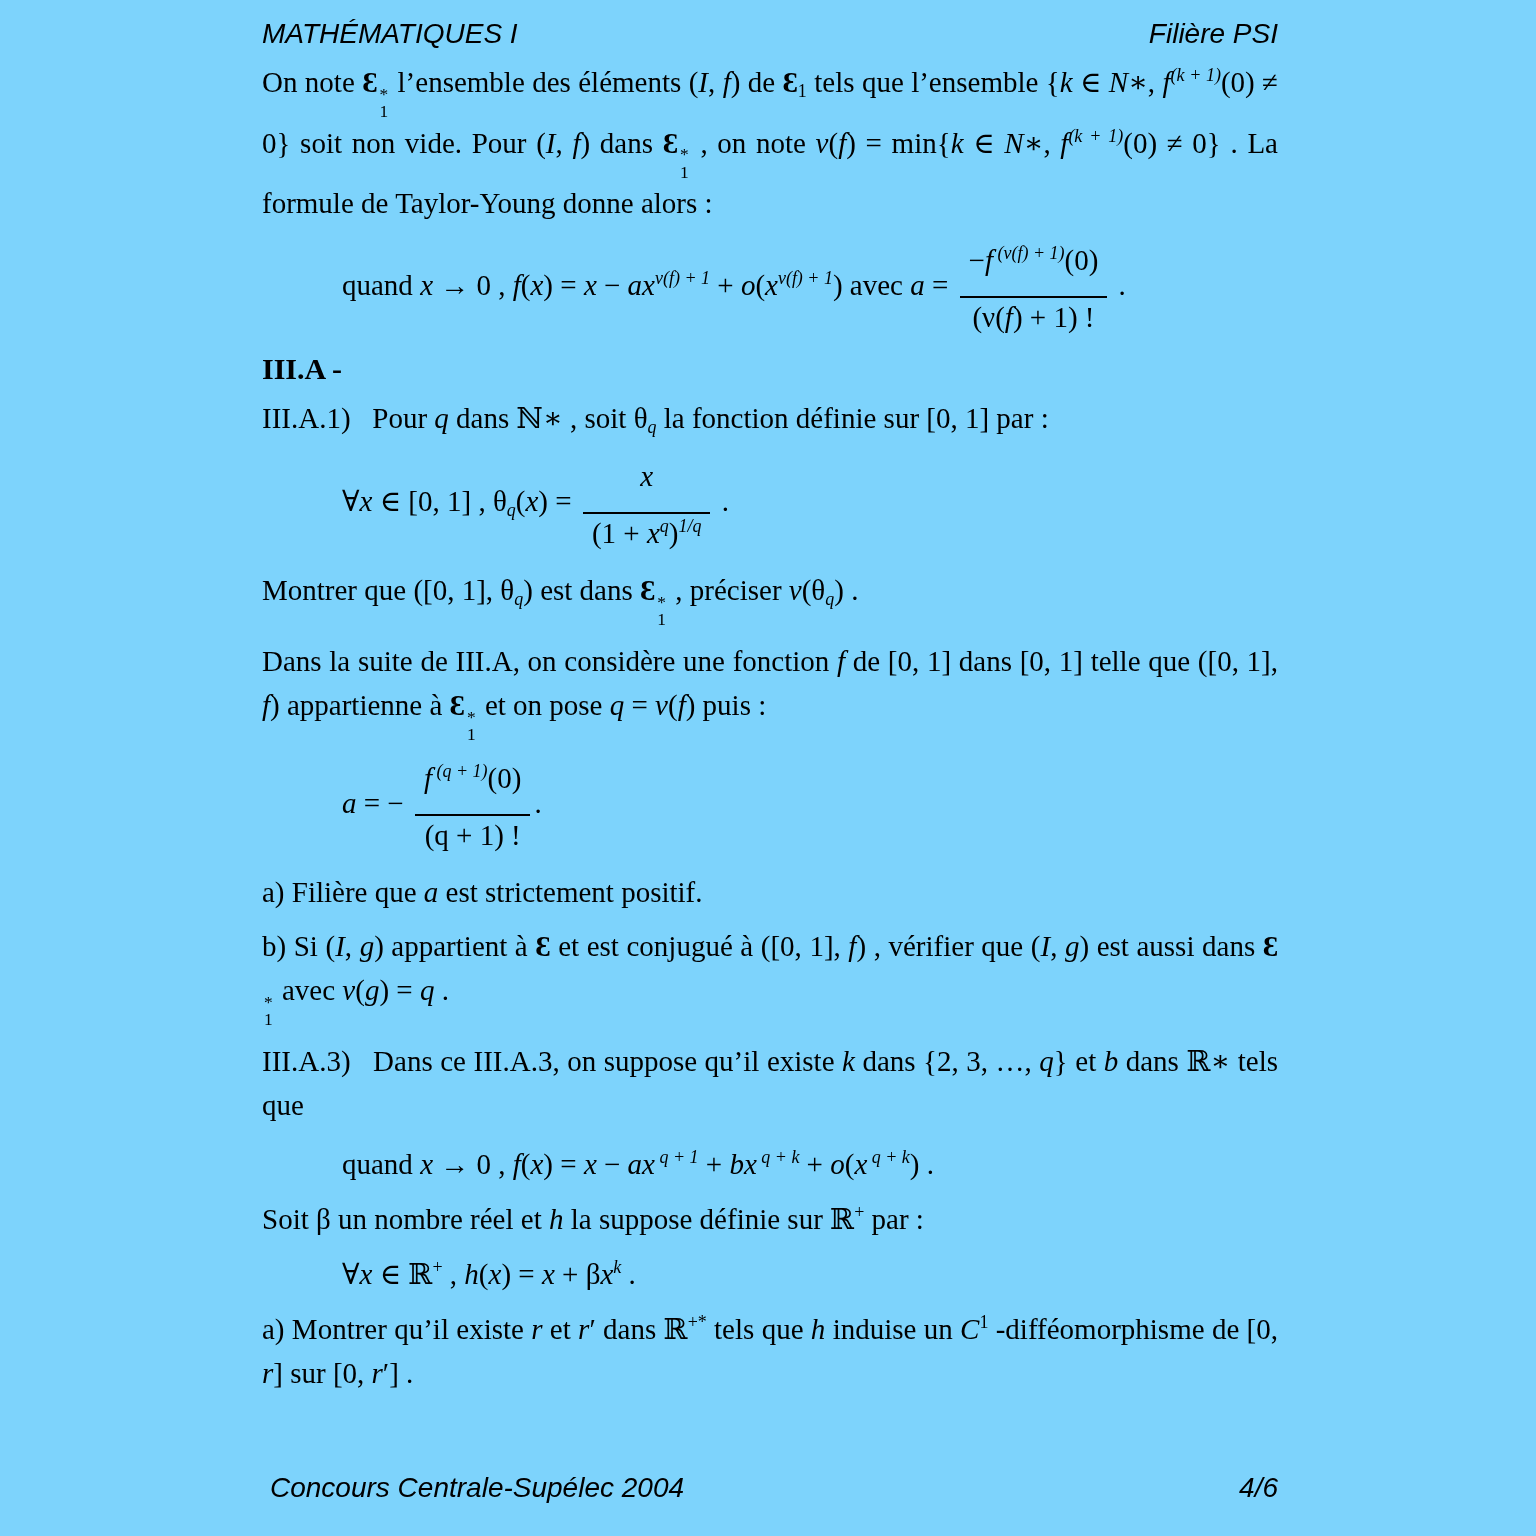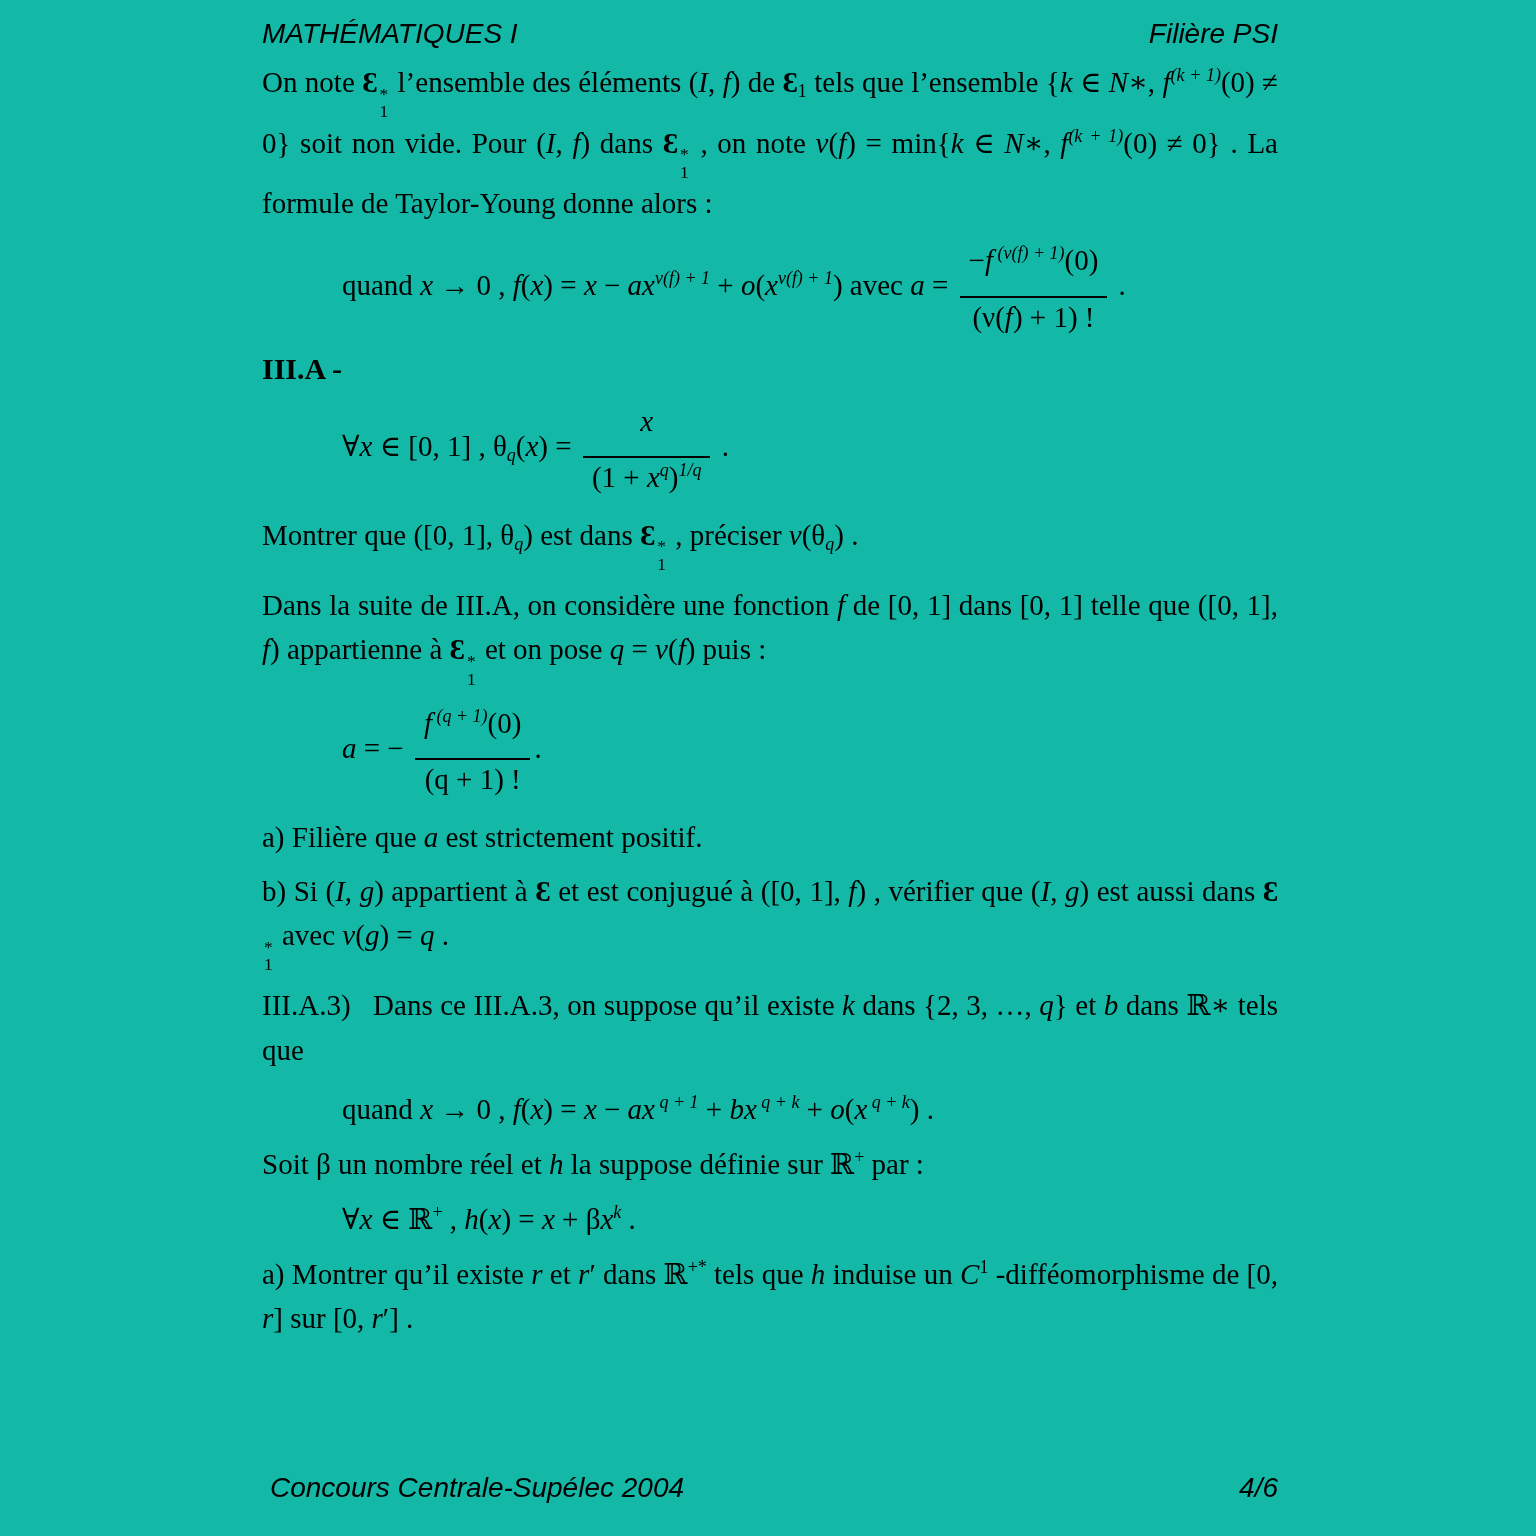--- a/index.html
+++ b/index.html
@@ -1,17 +1,17 @@
 <!DOCTYPE html>
 <html><head>
 <meta charset="utf-8">
 <style>
   html,body{margin:0;padding:0;background:#e8e8e8;}
   .page{
-    width:1536px;height:1536px;background:#14b8a6;color:#000;
+    width:1536px;height:1536px;background:#7dd3fc;color:#000;
     font-family:"Liberation Serif","DejaVu Serif","DejaVu Sans",serif;
     position:relative;box-sizing:border-box;
     padding:18px 258px 0 262px;overflow:hidden;
   }
   .hdr{display:flex;justify-content:space-between;
     font-family:"Liberation Sans","DejaVu Sans",sans-serif;
     font-style:italic;font-size:28px;}
   .title{text-align:center;font-weight:bold;font-style:italic;
     font-size:40px;line-height:1.22;margin:16px 0 22px 0;}
   .title .eps{font-style:normal;}
@@ -55,20 +55,21 @@
         <span>1</span>
       </span><span> , on note </span><span class="it">ν</span><span>(</span><span class="it">f</span><span>) = min{</span><span class="it">k</span><span> ∈ </span><span class="it">N</span><span>∗, </span><span class="it">f</span><span class="sup it">(k + 1)</span><span>(0) ≠ 0} . La formule de Taylor-Young donne alors :</span></p>
 
   <div class="eq"><span>quand </span><span class="it">x</span><span> → 0 , </span><span class="it">f</span><span>(</span><span class="it">x</span><span>) = </span><span class="it">x</span><span> − </span><span class="it">ax</span><span class="sup it">ν(f) + 1</span><span> + </span><span class="it">o</span><span>(</span><span class="it">x</span><span class="sup it">ν(f) + 1</span><span>) avec </span><span class="it">a</span><span> = </span><span class="frac">
         <span class="num"><span>−</span><span class="it">f</span><span class="sup it"> (ν(f) + 1)</span><span>(0)</span></span>
         <span class="den"><span>(ν(</span><span class="it">f</span><span>) + 1) !</span></span>
       </span><span> .</span></div>
 
   <p class="h-bold">III.A -</p>
 
+  <p class="body nojust"><span>III.A.1)&nbsp;&nbsp; Pour </span><span class="it">q</span><span> dans ℕ∗ , soit θ</span><span class="sub it">q</span><span> la fonction définie sur [0, 1] par :</span></p>
 
   <div class="eq"><span>∀</span><span class="it">x</span><span> ∈ [0, 1] , θ</span><span class="sub it">q</span><span>(</span><span class="it">x</span><span>) = </span><span class="frac">
         <span class="num"><span class="it">x</span></span>
         <span class="den"><span>(1 + </span><span class="it">x</span><span class="sup it">q</span><span>)</span><span class="sup it">1/q</span></span>
       </span><span> .</span></div>
 
   <p class="body nojust"><span>Montrer que ([0, 1], θ</span><span class="sub it">q</span><span>) est dans </span><span class="eps">Ɛ</span><span class="ss">
         <span>*</span>
         <span>1</span>
       </span><span> , préciser </span><span class="it">ν</span><span>(θ</span><span class="sub it">q</span><span>) .</span></p>

